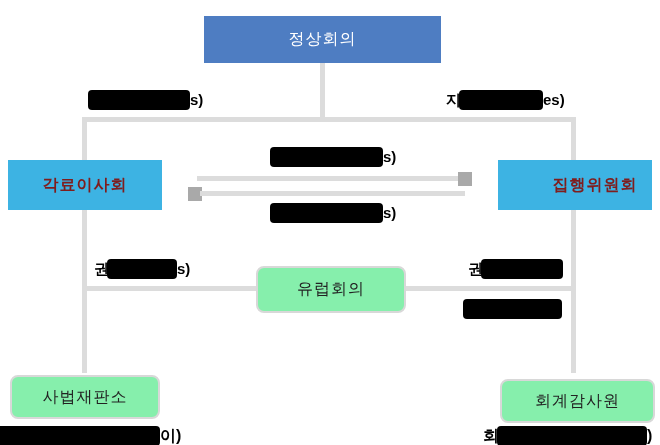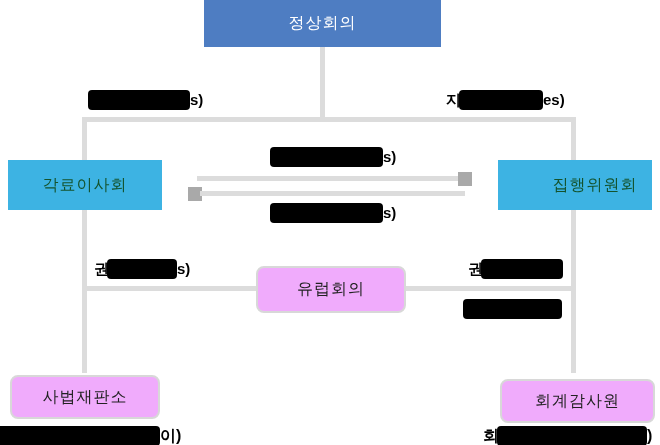--- a/index.html
+++ b/index.html
@@ -7,22 +7,22 @@
   .stage{position:relative;width:660px;height:445px;background:#fff;overflow:hidden;}
 
   
   .line{position:absolute;background:var(--connector_gray,#dcdcdc);}
   .arrowhead{position:absolute;width:14px;height:14px;background:var(--arrowhead_gray,#a9a9a9);}
 
   
   .node{position:absolute;display:flex;align-items:center;justify-content:center;
         font-size:16px;letter-spacing:1px;box-sizing:border-box;}
   .node-summit{background:var(--summit_blue,#4e7dc2);color:#fff;}
-  .node-side{background:var(--side_blue,#3db3e3);color:#14532d;}
-  .node-plain{background:#f0abfc;border:2px solid var(--box_border_gray,#d8d8d8);
+  .node-side{background:var(--side_blue,#3db3e3);color:#7f1d1d;font-weight:bold;}
+  .node-plain{background:#86efac;border:2px solid var(--box_border_gray,#d8d8d8);
               border-radius:8px;color:#222;}
 
   
   .edge-label{position:absolute;display:flex;align-items:center;
               font-weight:bold;font-size:15px;color:#000;white-space:nowrap;}
   .bar{display:inline-block;height:20px;background:var(--redaction_black,#000);
        border-radius:4px;}
   .bar.flat-left{border-top-left-radius:0;border-bottom-left-radius:0;}
   .frag{line-height:20px;}
 </style>
@@ -38,21 +38,21 @@
   <div class="line" style="left:82px;top:210px;width:5px;height:163px;"></div>
   <div class="line" style="left:571px;top:210px;width:5px;height:163px;"></div>
   <div class="line" style="left:84px;top:286px;width:173px;height:5px;"></div>
   <div class="line" style="left:405px;top:286px;width:171px;height:5px;"></div>
 
   <div class="line" style="left:197px;top:176px;width:265px;height:5px;"></div>
   <div class="arrowhead" style="left:458px;top:172px;"></div>
   <div class="arrowhead" style="left:188px;top:187px;"></div>
   <div class="line" style="left:200px;top:191px;width:265px;height:5px;"></div>
 
-  <div class="node node-summit" style="left:204px;top:0;width:237px;height:47px;">
+  <div class="node node-summit" style="left:204px;top:16px;width:237px;height:47px;">
     <span>정상회의</span>
   </div>
 
   <div class="node node-side" style="left:8px;top:160px;width:154px;height:50px;">
     <span>각료이사회</span>
   </div>
 
   <div class="node node-side" style="left:498px;top:160px;width:154px;height:50px;padding-left:40px;">
     <span>집행위원회</span>
   </div>

